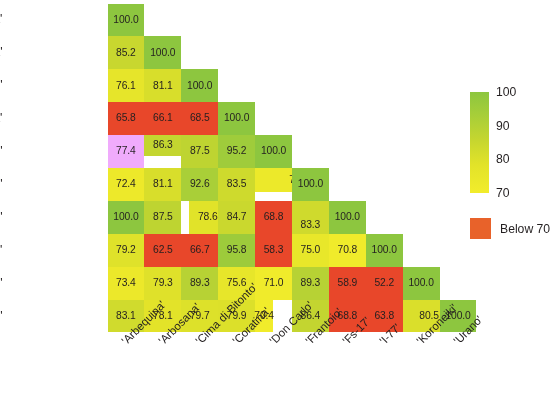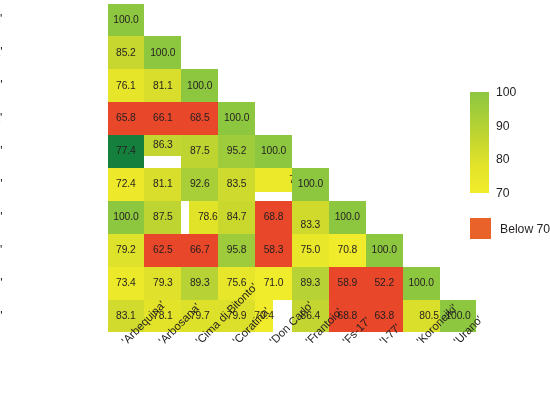--- a/index.html
+++ b/index.html
@@ -124,21 +124,21 @@
         <div class="cell" style="left: 107.5px; top: 3.5px; width: 36.9px; height: 32.9px; background: rgb(141, 198, 63);">100.0</div>
         <div class="cell" style="left: 107.5px; top: 36.4px; width: 36.9px; height: 32.9px; background: rgb(200, 215, 47);">85.2</div>
         <div class="cell" style="left: 144.4px; top: 36.4px; width: 36.9px; height: 32.9px; background: rgb(141, 198, 63);">100.0</div>
         <div class="cell" style="left: 107.5px; top: 69.3px; width: 36.9px; height: 32.9px; background: rgb(230, 229, 42);">76.1</div>
         <div class="cell" style="left: 144.4px; top: 69.3px; width: 36.9px; height: 32.9px; background: rgb(216, 222, 43);">81.1</div>
         <div class="cell" style="left: 181.3px; top: 69.3px; width: 36.9px; height: 32.9px; background: rgb(141, 198, 63);">100.0</div>
         <div class="cell" style="left: 107.5px; top: 102.2px; width: 36.9px; height: 32.9px; background: rgb(232, 71, 42);">65.8</div>
         <div class="cell" style="left: 144.4px; top: 102.2px; width: 36.9px; height: 32.9px; background: rgb(232, 71, 42);">66.1</div>
         <div class="cell" style="left: 181.3px; top: 102.2px; width: 36.9px; height: 32.9px; background: rgb(232, 71, 42);">68.5</div>
         <div class="cell" style="left: 218.2px; top: 102.2px; width: 36.9px; height: 32.9px; background: rgb(141, 198, 63);">100.0</div>
-        <div class="cell" style="left: 107.5px; top: 135.1px; width: 36.9px; height: 32.9px; background: #15803d;">77.4</div>
+        <div class="cell" style="left: 107.5px; top: 135.1px; width: 36.9px; height: 32.9px; background: #f0abfc;">77.4</div>
         <div class="cell" style="left: 144.4px; top: 135.1px; width: 36.9px; height: 21px; background: rgb(195, 213, 48);">86.3</div>
         <div class="cell" style="left: 181.3px; top: 135.1px; width: 36.9px; height: 32.9px; background: rgb(190, 212, 49);">87.5</div>
         <div class="cell" style="left: 218.2px; top: 135.1px; width: 36.9px; height: 32.9px; background: rgb(159, 204, 59);">95.2</div>
         <div class="cell" style="left: 255.1px; top: 135.1px; width: 36.9px; height: 32.9px; background: rgb(141, 198, 63);">100.0</div>
         <div class="cell" style="left: 107.5px; top: 168px; width: 36.9px; height: 32.9px; background: rgb(237, 233, 42);">72.4</div>
         <div class="cell" style="left: 144.4px; top: 168px; width: 36.9px; height: 32.9px; background: rgb(216, 222, 43);">81.1</div>
         <div class="cell" style="left: 181.3px; top: 168px; width: 36.9px; height: 32.9px; background: rgb(169, 207, 56);">92.6</div>
         <div class="cell" style="left: 218.2px; top: 168px; width: 36.9px; height: 32.9px; background: rgb(206, 218, 45);">83.5</div>
         <div class="cell" style="left: 255.1px; top: 168px; width: 36.9px; height: 24px; background: rgb(236, 233, 42); padding-left: 44px;">73.1</div>
         <div class="cell" style="left: 292px; top: 168px; width: 36.9px; height: 32.9px; background: rgb(141, 198, 63);">100.0</div>

